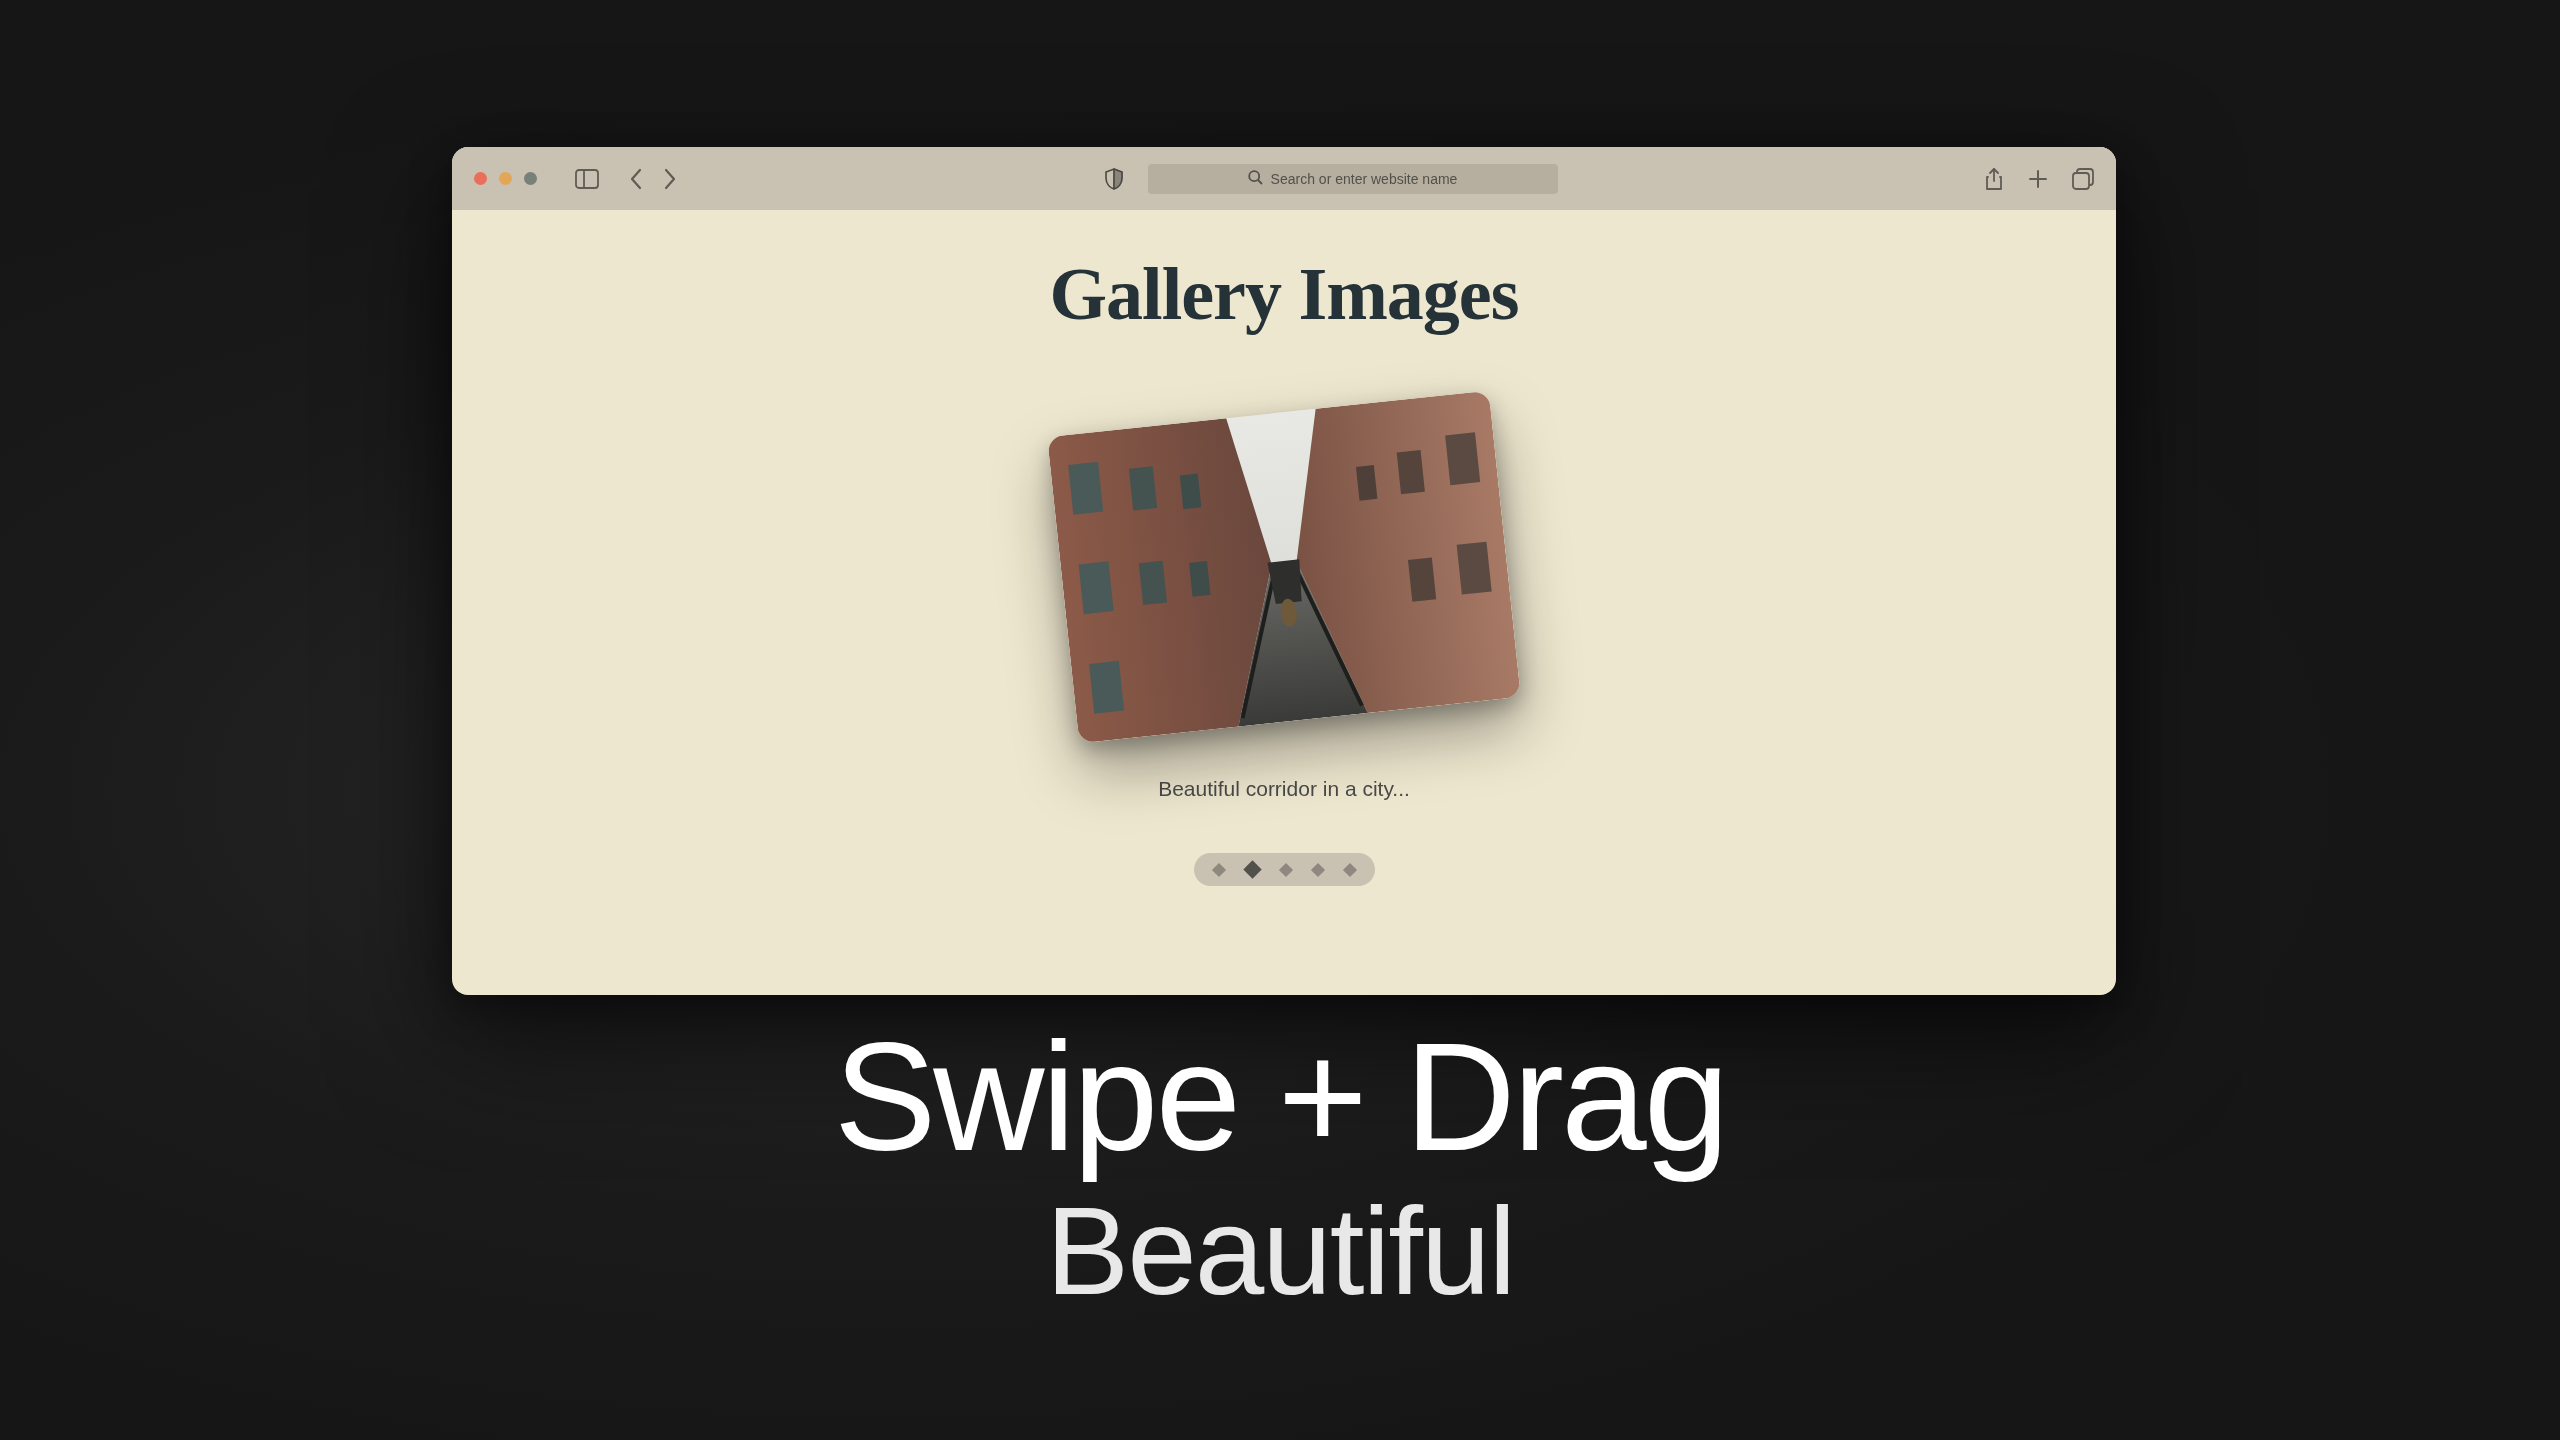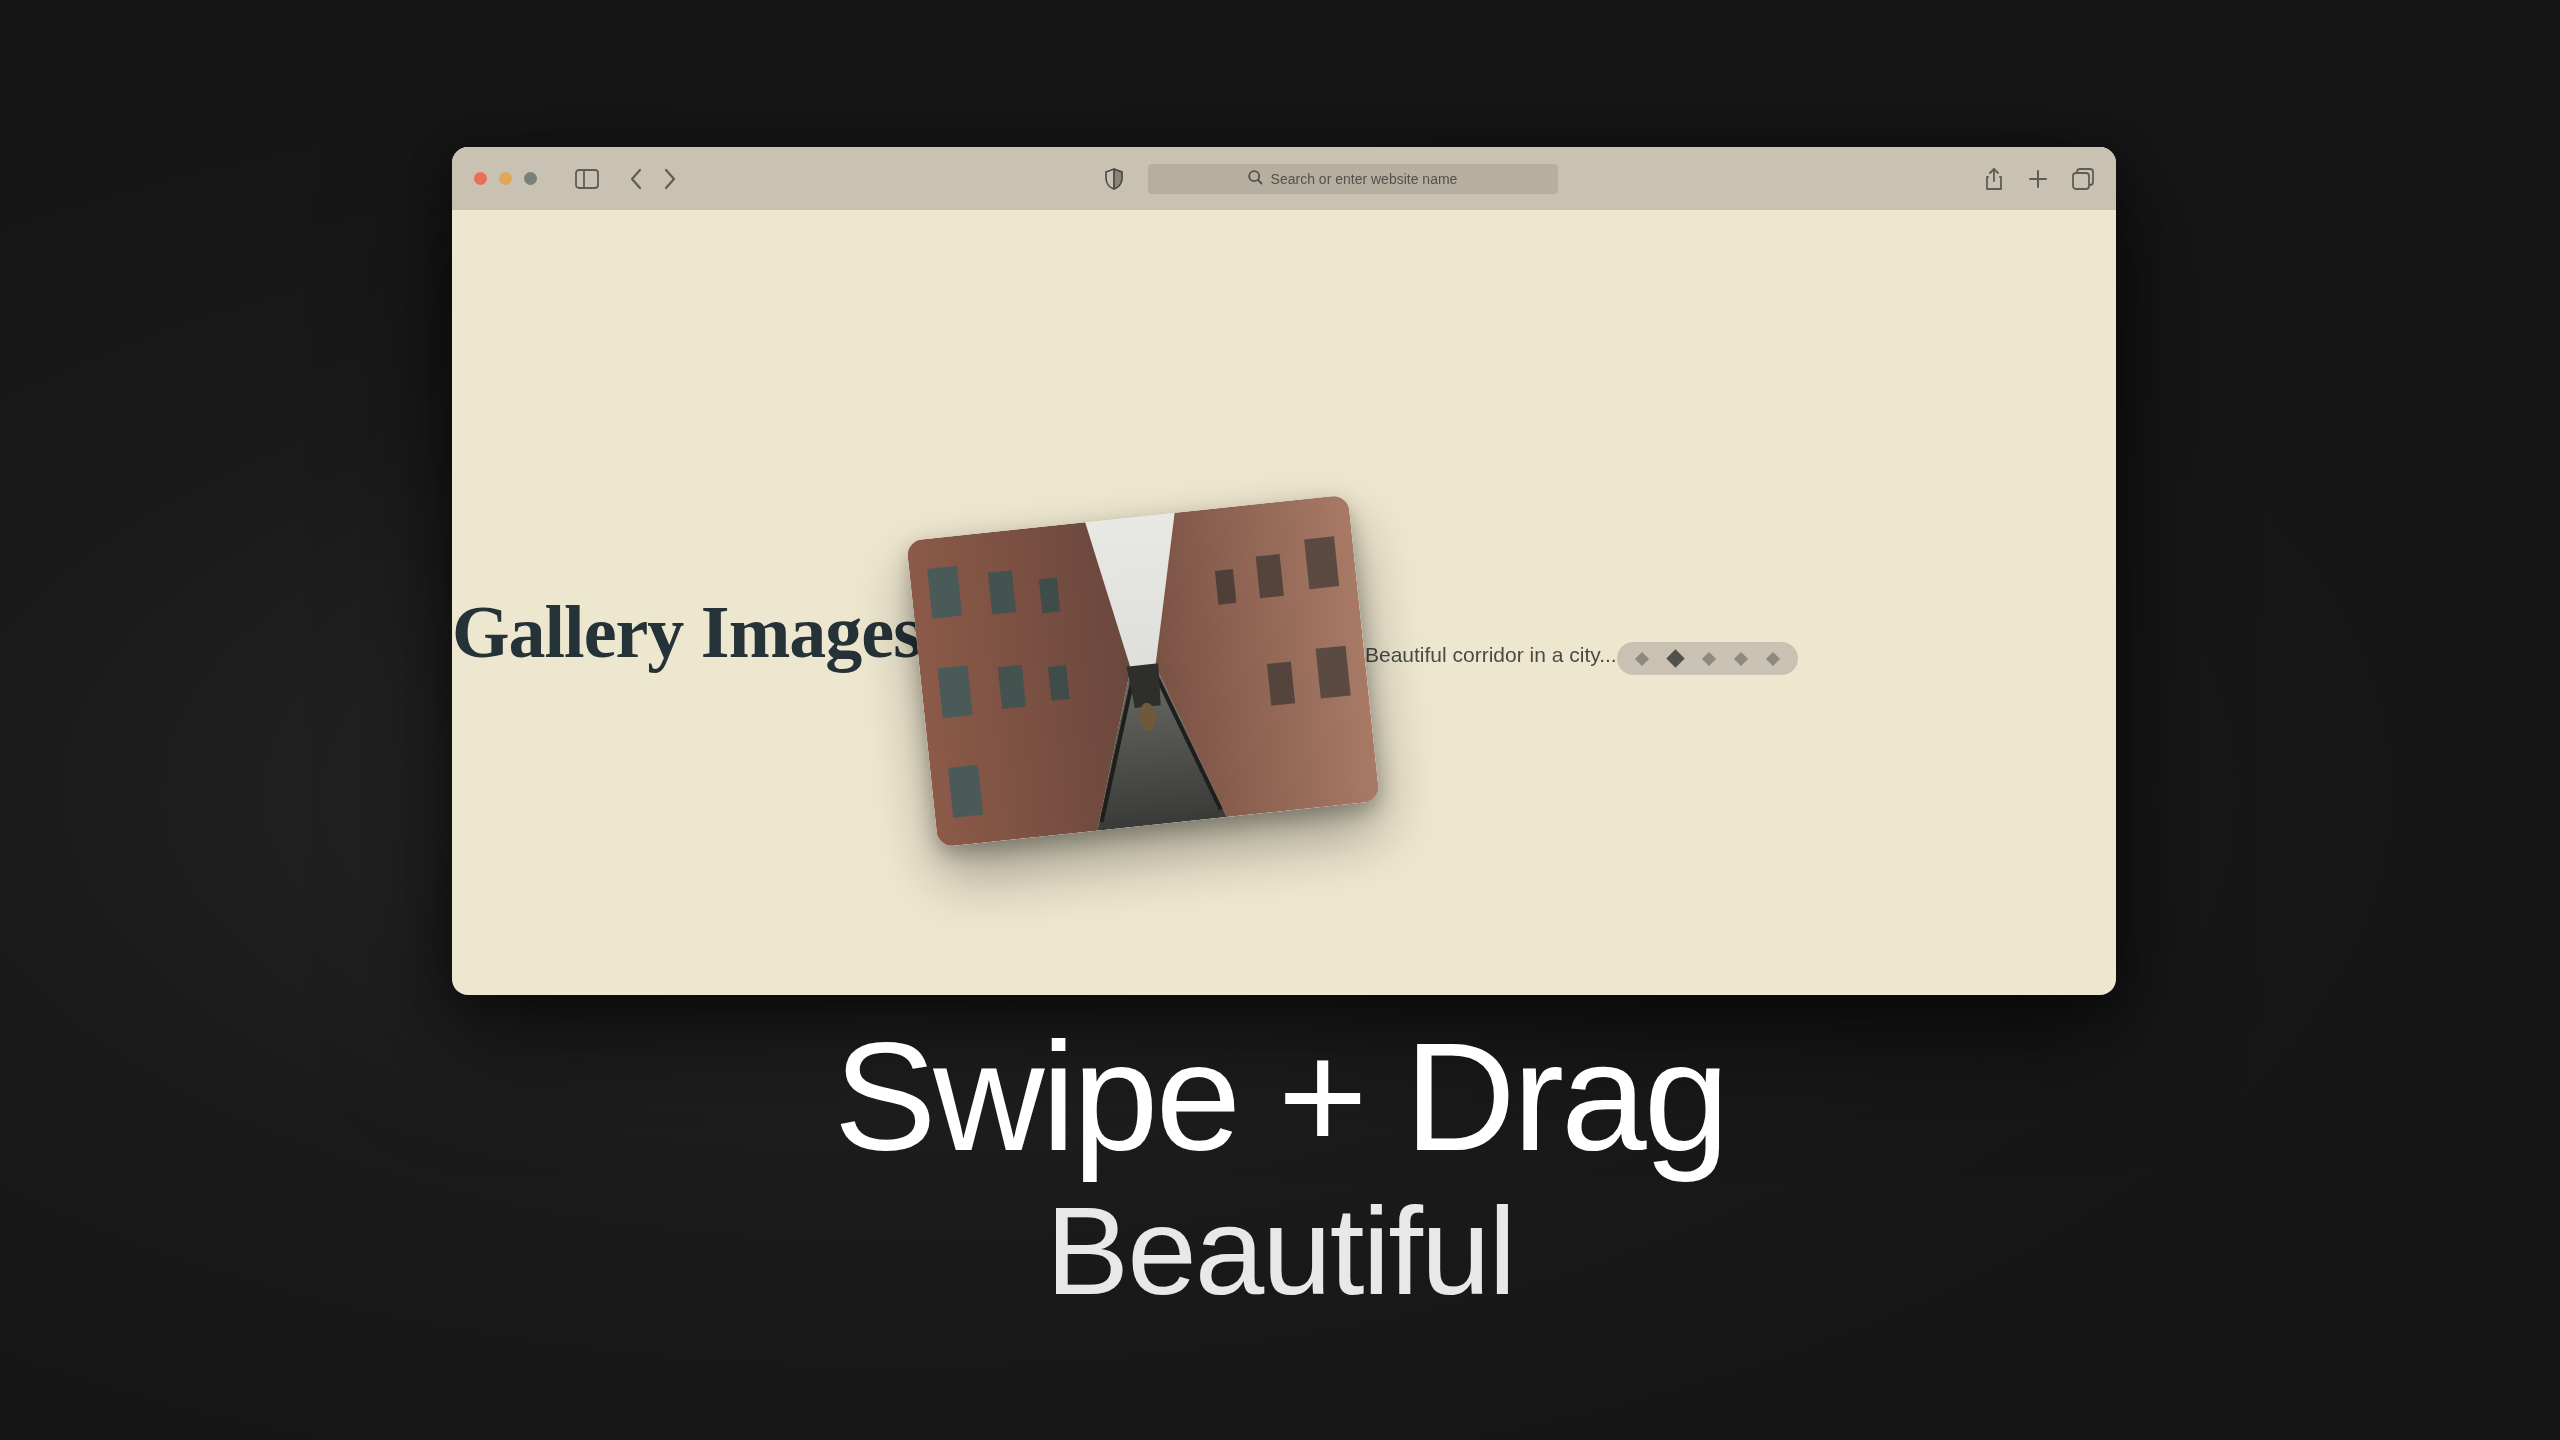--- a/index.html
+++ b/index.html
@@ -72,23 +72,23 @@
   align-items: center;
   justify-content: center;
   gap: 8px;
   color: #52504a;
   font-size: 14px;
 }
 .right-controls { display: flex; gap: 24px; align-items: center; }
 .content-area {
   height: calc(100% - 63px);
   display: flex;
-  flex-direction: row;
-  align-items: center;
-  padding-top: 60px;
+  flex-direction: column;
+  align-items: center;
+  padding-top: 42px;
 }
 .page-title {
   font-family: Georgia, "Times New Roman", serif;
   font-weight: 900;
   font-size: 74px;
   color: #253237;
   letter-spacing: -1px;
 }
 .gallery-card {
   margin-top: 76px;
@@ -96,21 +96,21 @@
   height: 308px;
   border-radius: 16px;
   transform: rotate(-6deg);
   box-shadow: 0 30px 60px rgba(0,0,0,0.35), 0 8px 20px rgba(0,0,0,0.25);
   overflow: hidden;
   cursor: grab;
   position: relative;
 }
 .gallery-card svg { width: 100%; height: 100%; display: block; }
 .caption {
-  margin-top: 44px;
+  margin-top: 56px;
   color: #4a4a4a;
   font-size: 21px;
   font-weight: 500;
 }
 .pager {
   margin-top: 52px;
   background: #c9c2b2;
   border-radius: 999px;
   padding: 10px 20px;
   display: flex;

